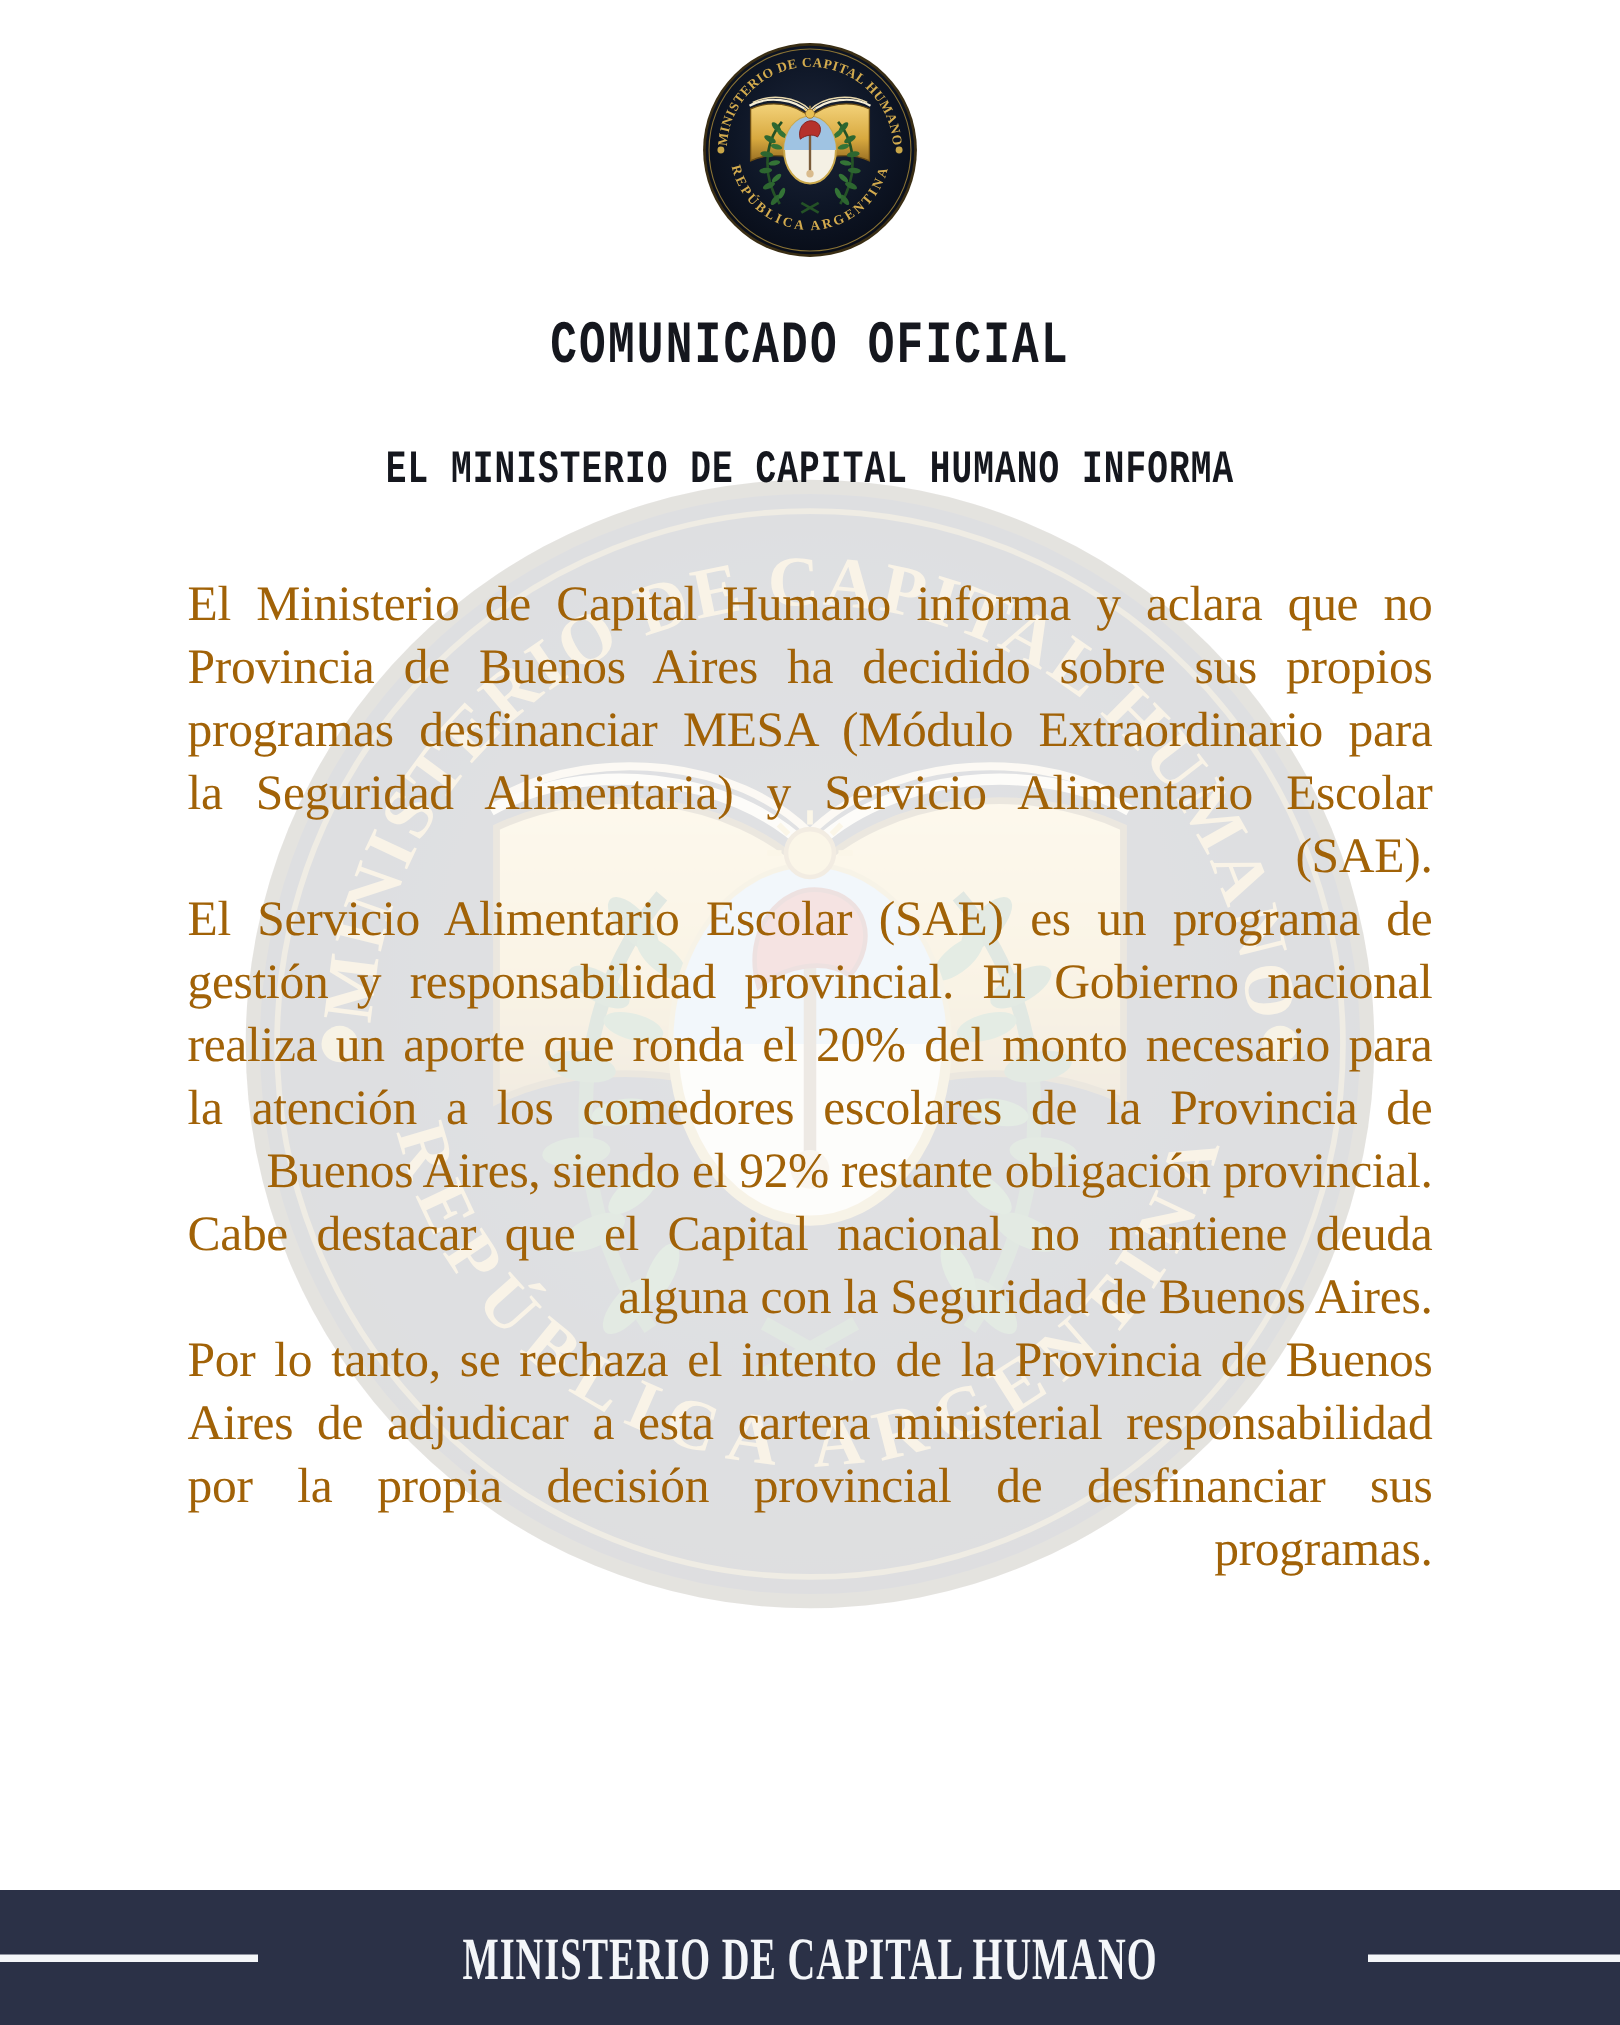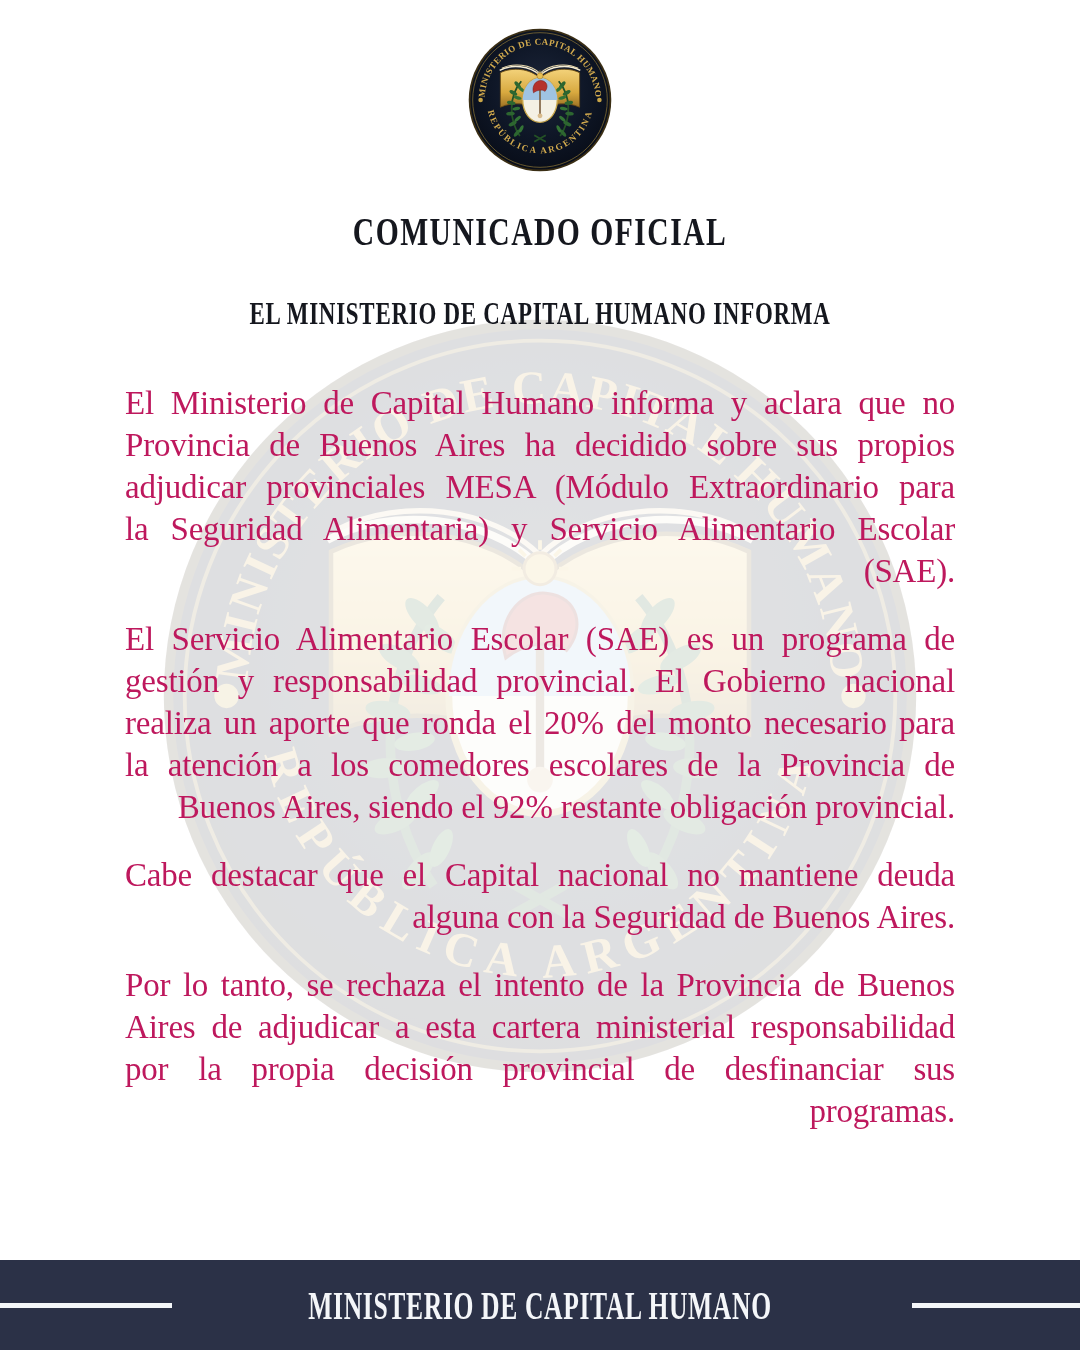--- a/index.html
+++ b/index.html
@@ -7,21 +7,21 @@
     position: relative;
     width: 1080px;
     height: 1350px;
     margin: 0 auto;
     background: #ffffff;
     overflow: hidden;
     font-family: "Liberation Serif", serif;
   }
 
   
-  .header { position: relative; z-index: 2; text-align: center; }
+  .header { position: relative; z-index: 2; text-align: center; font-family: Liberation Mono, monospace; }
   .seal { display: block; margin: 28px auto 0; width: 144px; height: 144px; }
   .title {
     margin-top: 38px;
     font-size: 40px;
     font-weight: bold;
     color: #15171e;
     letter-spacing: 2px;
     transform: scaleX(0.74);
     line-height: 44px;
     white-space: nowrap;
@@ -47,26 +47,26 @@
     opacity: 0.13;
     z-index: 0;
     pointer-events: none;
   }
 
   
   .body-text {
     position: relative;
     z-index: 1;
     margin: 50px 125px 0 125px;
-    color: #be185d;
+    color: #a16207;
     font-size: 33px;
     line-height: 42px;
     letter-spacing: -0.2px;
   }
-  .paragraph + .paragraph { margin-top: 26px; }
+  .paragraph + .paragraph { }
   .line { text-align: right; }
   .line.just { text-align: justify; text-align-last: justify; }
 
   
   .footer {
     position: absolute;
     left: 0; right: 0; bottom: 0;
     height: 90px;
     background: #2b3147;
     display: flex;
@@ -187,21 +187,21 @@
   </header>
 
   <svg class="watermark" viewBox="0 0 200 200">
     <use href="#seal-art"></use>
   </svg>
 
   <main class="body-text">
       <div class="paragraph">
         <div class="line just">El Ministerio de Capital Humano informa y aclara que no</div>
         <div class="line just">Provincia de Buenos Aires ha decidido sobre sus propios</div>
-        <div class="line just">adjudicar provinciales MESA (Módulo Extraordinario para</div>
+        <div class="line just">programas desfinanciar MESA (Módulo Extraordinario para</div>
         <div class="line just">la Seguridad Alimentaria) y Servicio Alimentario Escolar</div>
         <div class="line">(SAE).</div>
       </div>
       <div class="paragraph">
         <div class="line just">El Servicio Alimentario Escolar (SAE) es un programa de</div>
         <div class="line just">gestión y responsabilidad provincial. El Gobierno nacional</div>
         <div class="line just">realiza un aporte que ronda el 20% del monto necesario para</div>
         <div class="line just">la atención a los comedores escolares de la Provincia de</div>
         <div class="line">Buenos Aires, siendo el 92% restante obligación provincial.</div>
       </div>

